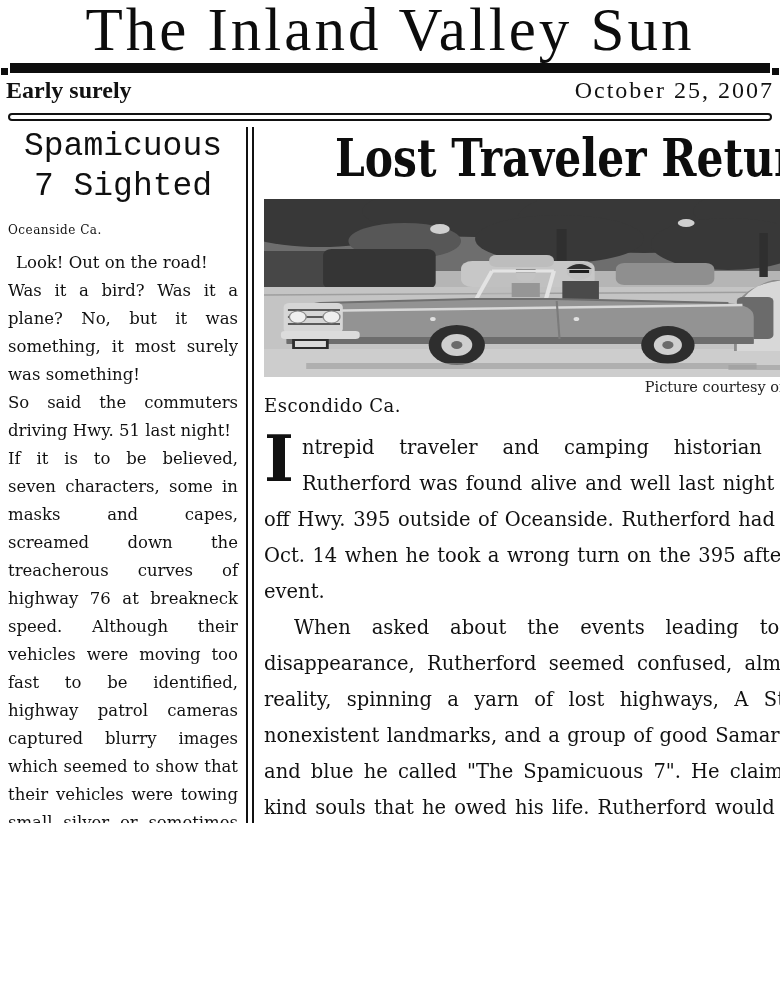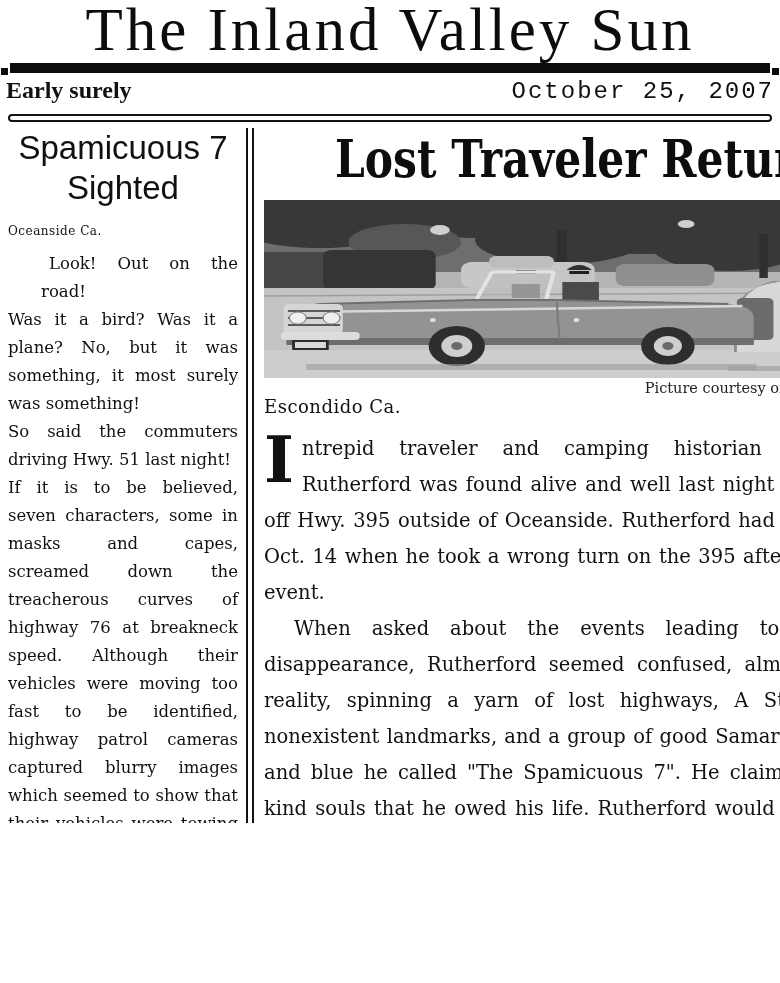--- a/index.html
+++ b/index.html
@@ -15,43 +15,43 @@
     font-family:"Liberation Serif", serif; font-weight:400;
     font-size:61px; line-height:60px; text-align:center;
     letter-spacing:3px; white-space:nowrap; color:#0c0c0c;
   }
   .thick-rule { position:relative; height:13px; margin-top:2px; }
   .thick-rule .bar { position:absolute; left:10px; right:10px; top:1px; height:10px; background:#0d0d0d; }
   .thick-rule .cap { position:absolute; width:7px; height:7px; background:#0d0d0d; top:6px; }
   .thick-rule .cap.left { left:1px; } .thick-rule .cap.right { right:1px; }
   .dateline-row { display:flex; justify-content:space-between; align-items:baseline; padding:2px 6px 0 6px; }
   .edition { font-family:"Liberation Serif", serif; font-weight:700; font-size:24px; letter-spacing:0px; }
-  .issue-date { font-family:Liberation Mono, monospace; font-size:24px; letter-spacing:2px; }
+  .issue-date { font-family:Liberation Serif, serif; font-size:24px; letter-spacing:2px; }
   .tube-rule {
     margin:9px 8px 0 8px; height:8px;
     border:2px solid #111; border-radius:5px; background:#fff;
   }
   
   .columns { display:flex; align-items:stretch; padding:2px 4px 0 8px; height:846px; }
   .col-left { width:230px; flex:none; display:flex; flex-direction:column; }
   .v-divider {
     flex:none; width:8px; margin:4px 10px 16px 8px;
     border-left:2px solid #111; border-right:2px solid #111; background:#fff;
   }
   .col-right { flex:1; display:flex; flex-direction:column; padding-right:2px; }
   
   .left-headline {
-    font-family:Liberation Sans, sans-serif; font-weight:500; font-size:33px;
+    font-family:Liberation Mono, monospace; font-weight:500; font-size:33px;
     line-height:40px; text-align:center; margin:4px 0 8px 0; color:#101010;
   }
   .photo { display:block; width:100%; }
   .dateline { font-size:12px; letter-spacing:0.5px; margin:8px 0 12px 0; font-weight:500; }
   .body-left { font-size:16.5px; line-height:28px; text-align:justify; text-justify:inter-word; }
   .body-left p { margin:0; }
-  .body-left p.first { text-indent:8px;margin-left:33px; }
+  .body-left p.first { text-indent:8px; }
   .left-continued {
     font-family:"Liberation Serif", serif; font-size:18px;
     text-align:right; padding-right:8px; margin-top:-4px;
   }
   
   .right-headline { text-align:center; margin:6px 0 14px 0; white-space:nowrap; }
   .right-headline span {
     display:inline-block; font-family:"DejaVu Serif", serif; font-weight:700;
     font-size:53px; line-height:56px; transform:scaleX(0.80); transform-origin:center;
     color:#0d0d0d;

